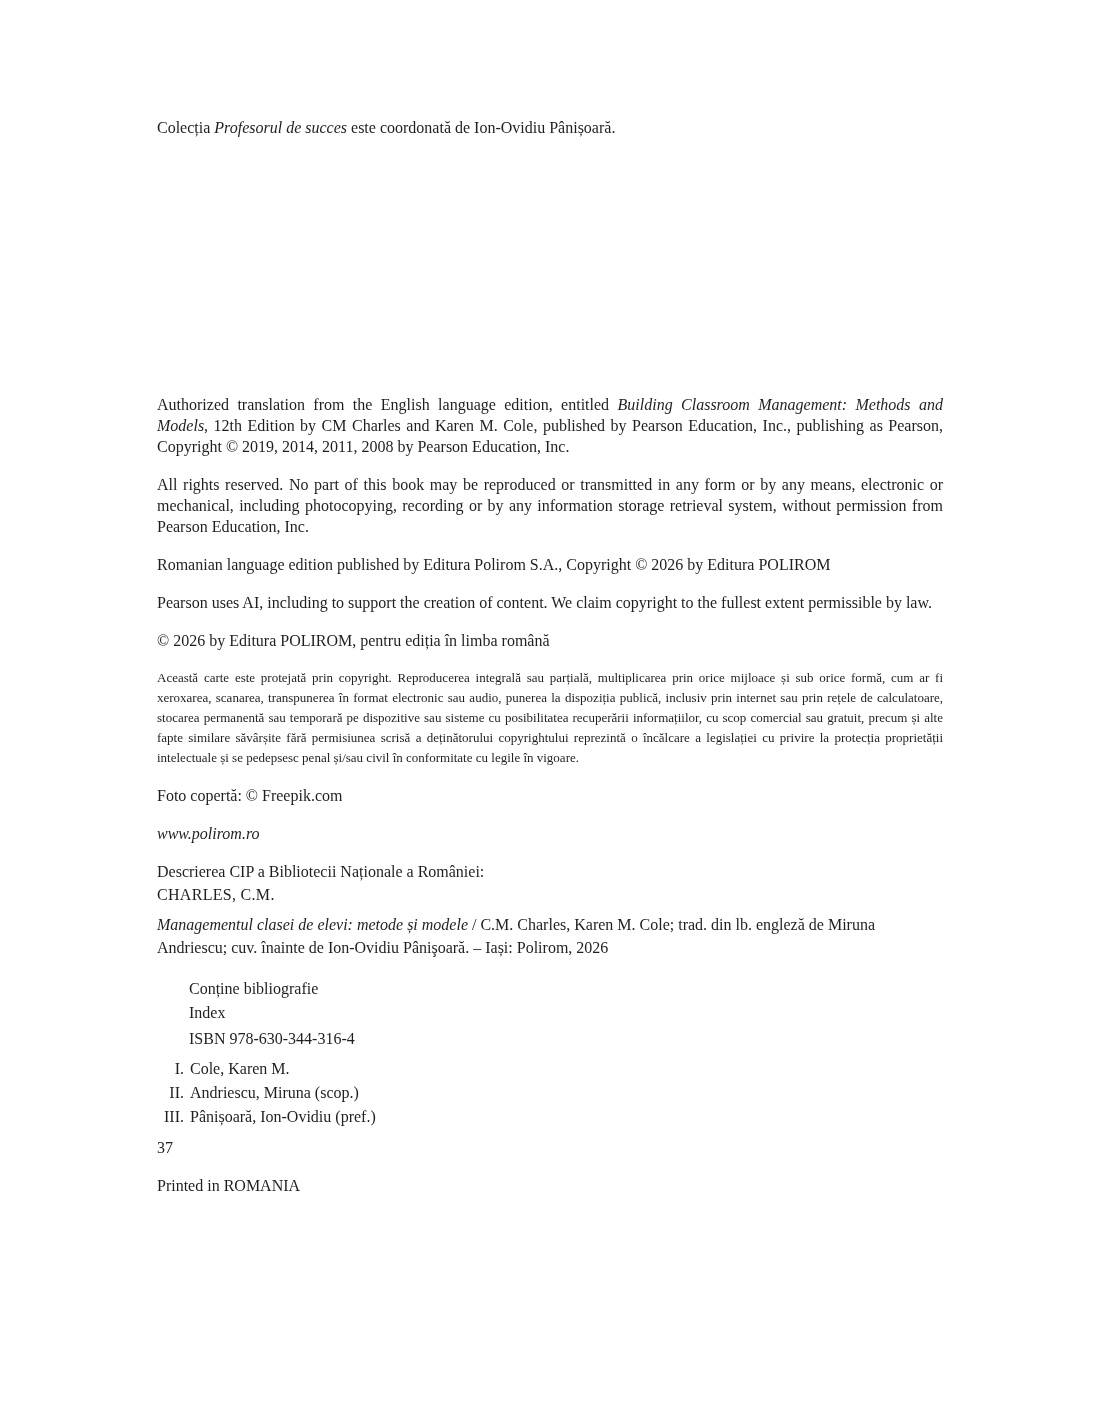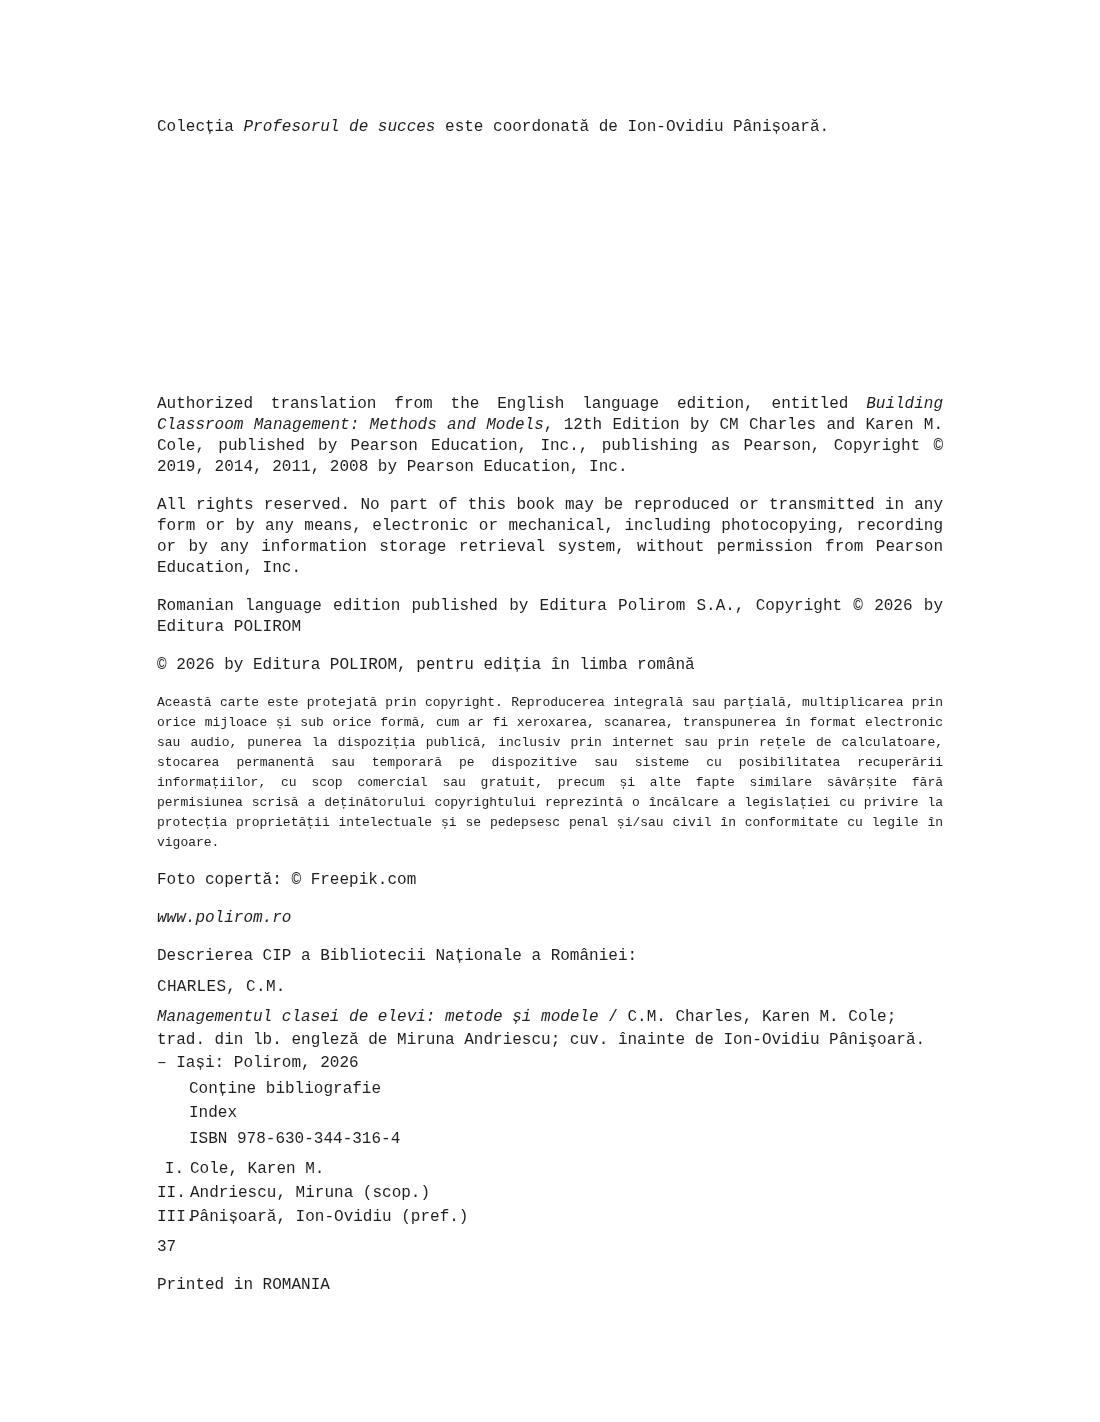--- a/index.html
+++ b/index.html
@@ -4,40 +4,40 @@
 <style>
   html, body { margin: 0; padding: 0; background: #ffffff; }
   .page {
     position: relative;
     width: 1100px;
     height: 1422px;
     box-sizing: border-box;
     padding: 117px 157px 8px 157px;
     background: #ffffff;
     color: #1f1f1f;
-    font-family: Liberation Mono, monospace;
+    font-family: Liberation Serif, serif;
     font-size: 16px;
     line-height: 21px;
     overflow: hidden;
   }
   p { margin: 0 0 17px 0; }
   em { font-style: italic; }
   .intro { margin-bottom: 256px; }
   .para { text-align: justify; }
   .legal {
     font-size: 13px;
     line-height: 20px;
     text-align: justify;
   }
   .italic { font-style: italic; }
   .addr-block { margin-bottom: 12px; }
   .addr { margin: 0; line-height: 24px; }
-  .cip-heading { margin-bottom: 10px; }
+  .cip-heading { margin-bottom: 2px; }
   .cip-author { margin-bottom: 8px; letter-spacing: 0.3px; }
-  .cip-title { line-height: 23px; margin-bottom: 2px; text-align: left; }
+  .cip-title { line-height: 23px; margin-bottom: 18px; text-align: left; }
   .indent { margin: 0; padding-left: 32px; line-height: 24px; }
   .isbn { margin-top: 2px; margin-bottom: 0; }
   .cip-entries { margin-top: 6px; margin-bottom: 8px; }
   .entry { line-height: 24px; display: flex; }
   .entry .num {
     display: inline-block;
     width: 27px;
     text-align: right;
     flex: 0 0 27px;
   }
@@ -51,20 +51,21 @@
 <div class="page">
 
   <p class="intro"><span>Colecția </span><em>Profesorul de succes</em><span> este coordonată de Ion-Ovidiu Pânișoară.</span></p>
 
   <p class="para"><span>Authorized translation from the English language edition, entitled </span><em>Building Classroom Management: Methods and Models</em><span>, 12th Edition by CM Charles and Karen M. Cole, published by Pearson Education, Inc., publishing as Pearson, Copyright © 2019, 2014, 2011, 2008 by Pearson Education, Inc.</span></p>
 
   <p class="para">All rights reserved. No part of this book may be reproduced or transmitted in any form or by any means, electronic or mechanical, including photocopying, recording or by any information storage retrieval system, without permission from Pearson Education, Inc.</p>
 
   <p class="para">Romanian language edition published by Editura Polirom S.A., Copyright © 2026 by Editura POLIROM</p>
 
+  <p class="para">Pearson uses AI, including to support the creation of content. We claim copyright to the fullest extent permissible by law.</p>
 
   <p class="para">© 2026 by Editura POLIROM, pentru ediția în limba română</p>
 
   <p class="para legal">Această carte este protejată prin copyright. Reproducerea integrală sau parțială, multiplicarea prin orice mijloace și sub orice formă, cum ar fi xeroxarea, scanarea, transpunerea în format electronic sau audio, punerea la dispoziția publică, inclusiv prin internet sau prin rețele de calculatoare, stocarea permanentă sau temporară pe dispozitive sau sisteme cu posibilitatea recuperării informațiilor, cu scop comercial sau gratuit, precum și alte fapte similare săvârșite fără permisiunea scrisă a deținătorului copyrightului reprezintă o încălcare a legislației cu privire la protecția proprietății intelectuale și se pedepsesc penal și/sau civil în conformitate cu legile în vigoare.</p>
 
   <p>Foto copertă: © Freepik.com</p>
 
   <p class="italic">www.polirom.ro</p>
 
 

